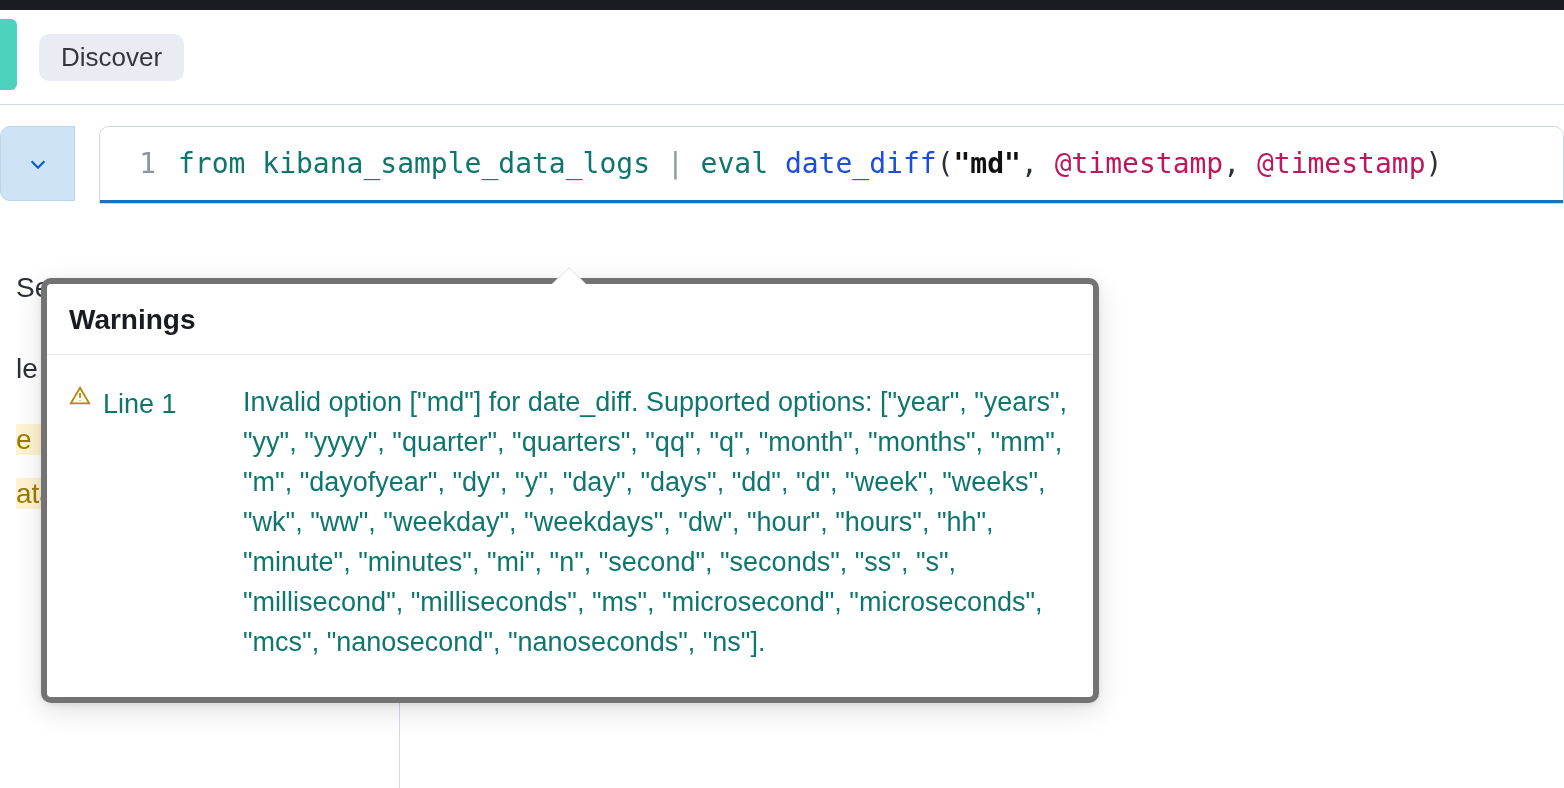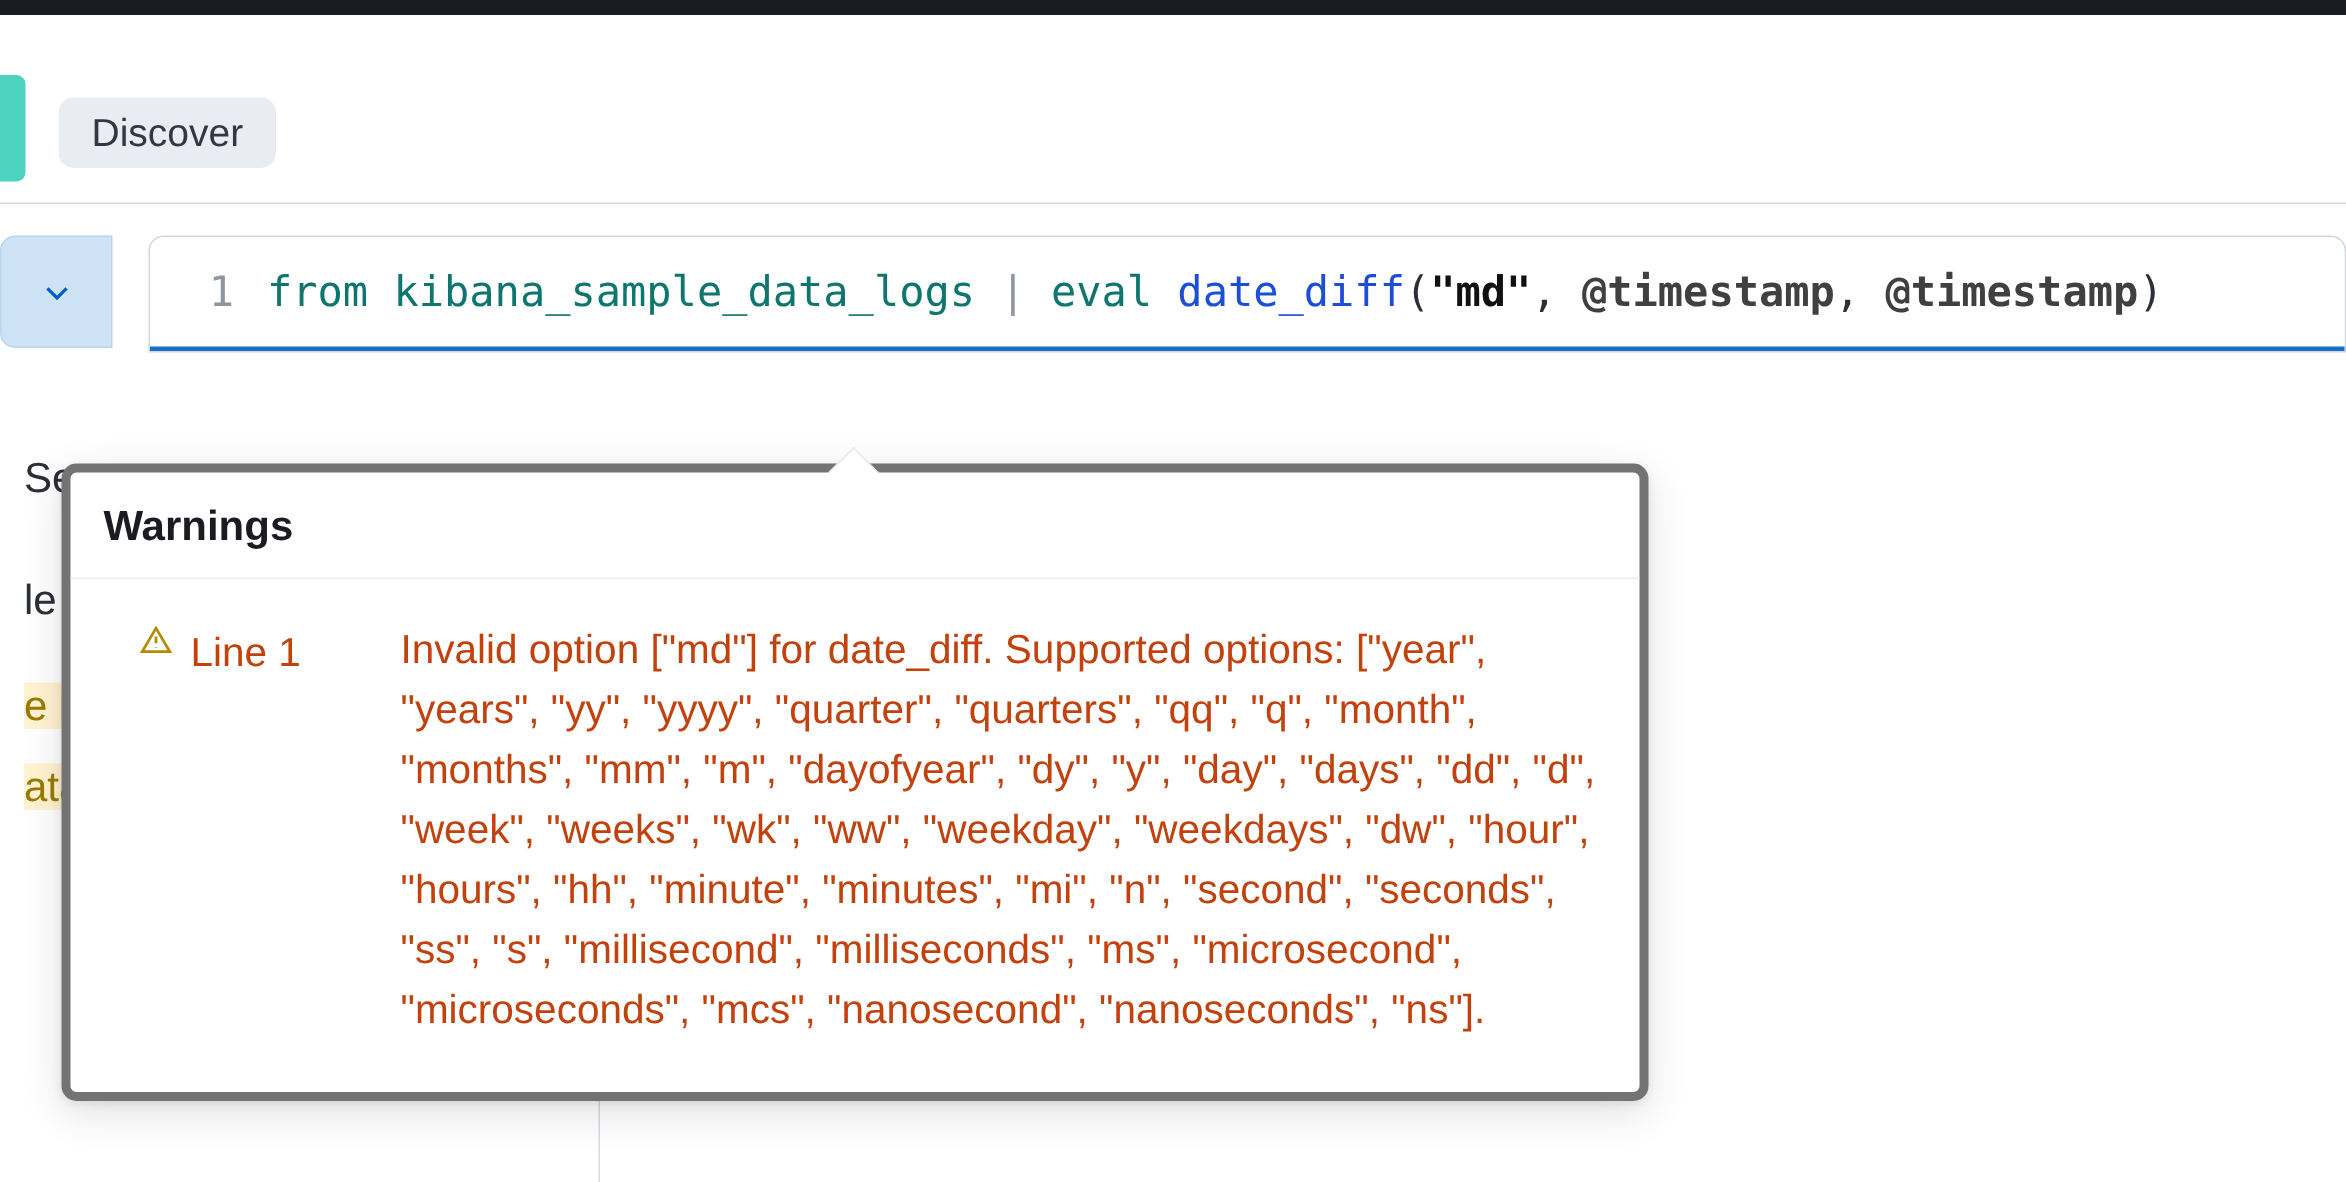--- a/index.html
+++ b/index.html
@@ -4,21 +4,20 @@
   <style>
     * { box-sizing: border-box; margin: 0; padding: 0; }
     html, body { width: 1564px; height: 788px; font-family: -apple-system, BlinkMacSystemFont, "Segoe UI", Helvetica, Arial, sans-serif; background: #fff; color: #1a1c21; overflow: hidden; }
     .topbar-dark { height: 10px; background: #1a1c21; }
     .header {
       height: 95px;
       border-bottom: 1px solid #d3dae6;
       display: flex;
       align-items: center;
       padding-left: 0;
-      margin-top: 31px;
     }
     .app-badge-edge {
       width: 17px; height: 71px;
       background: #4dd2c0;
       border-radius: 0 6px 6px 0;
       margin-right: 22px;
       margin-top: -6px;
     }
     .discover-pill {
       background: #e9edf3;
@@ -78,21 +77,21 @@
       width: 78px; text-align: right; padding-right: 22px;
       color: #8e94a1; font-family: inherit;
     }
     .code { white-space: pre; color: #2b2f36; }
     .tok-kw { color: #0f766e; }
     .tok-id { color: #0f766e; }
     .tok-pipe { color: #8e94a1; }
     .tok-fn { color: #1d4ed8; }
     .tok-str { font-weight: 700; color: #111; }
     .tok-paren { color: #2b2f36; }
-    .tok-at { color: #404040; font-weight: bold; }
+    .tok-at { color: #be185d; }
 
     .code-underline {
       height: 3px; background: #1971c2;
     }
 
     .status-bar {
       background: #f1f4fa;
       height: 54px;
       display: flex;
       align-items: center;
@@ -132,22 +131,21 @@
       border-bottom: 1px solid #e9edf3;
       font-size: 28px;
       font-weight: 700;
     }
     .popover-body {
       display: flex;
       padding: 28px 22px 34px 22px;
       gap: 24px;
       font-size: 27px;
       line-height: 1.48;
-      color: #c2410c;
-      margin-left: 24px;
+      color: #0f766e;
     }
     .pop-line-col { display: flex; align-items: flex-start; gap: 12px; min-width: 150px; padding-top: 2px; }
     .pop-msg { flex: 1; }
 
     .vline-after {
       position: absolute;
       left: 399px;
       top: 618px;
       bottom: 0;
       width: 1px;

